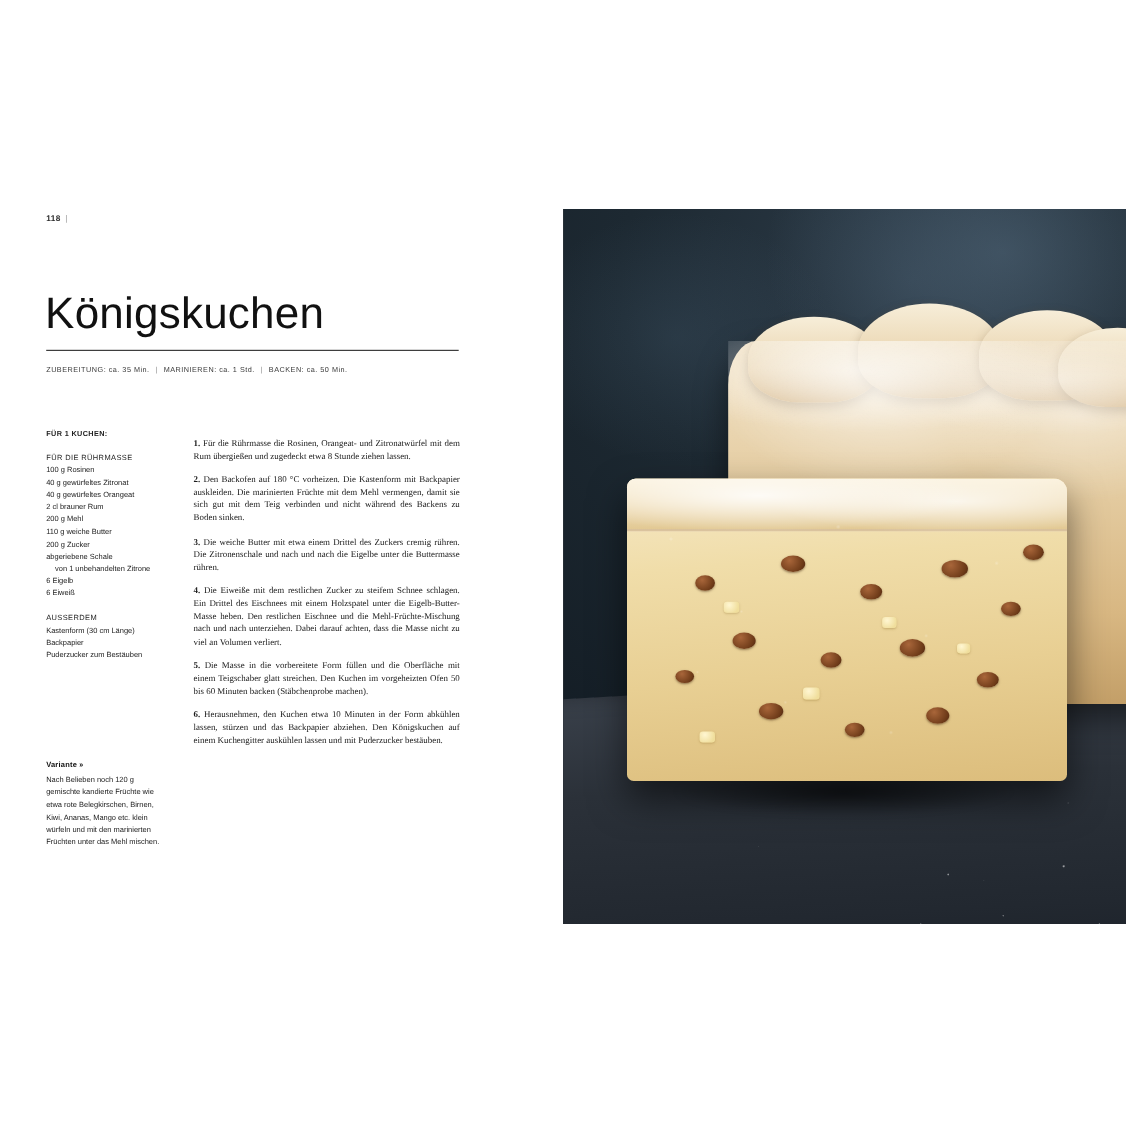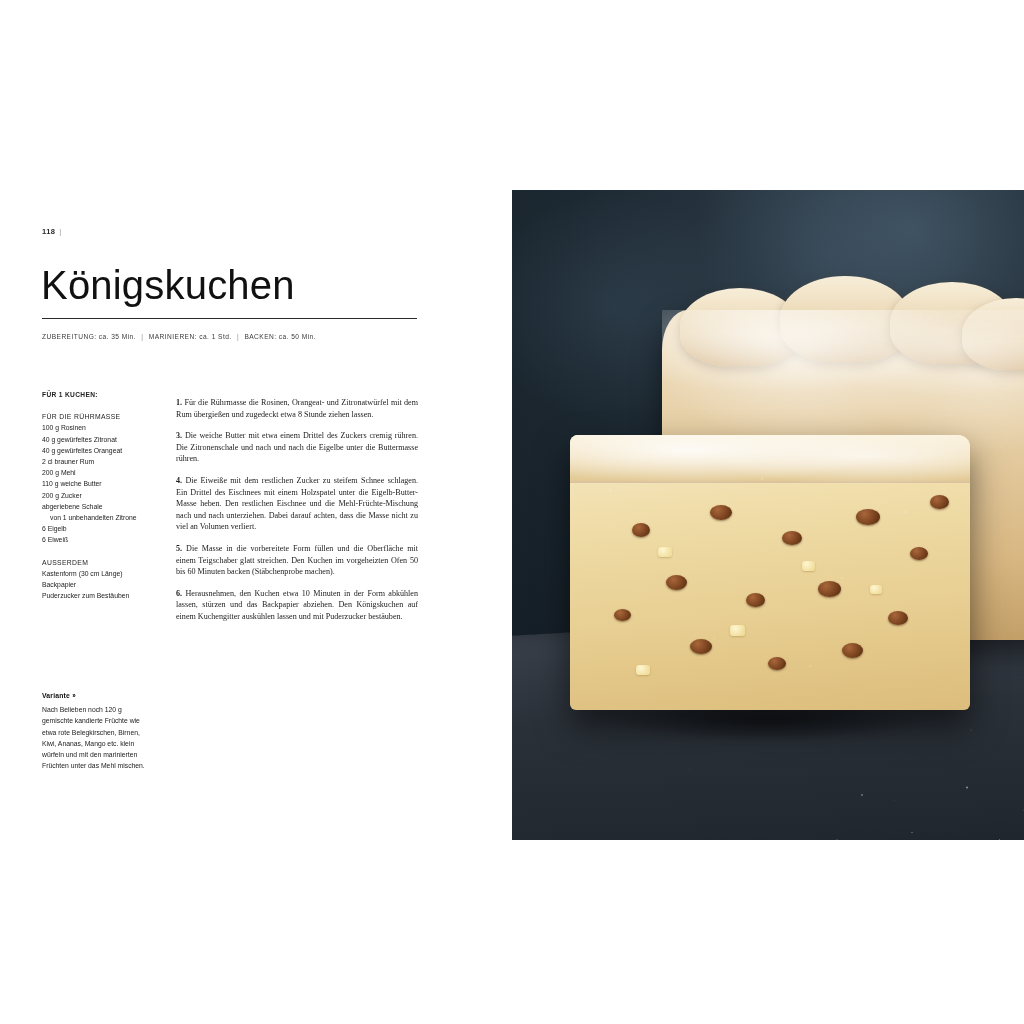--- a/index.html
+++ b/index.html
@@ -20,21 +20,21 @@
   .page {
     position: absolute;
     inset: 0;
     background: #ffffff;
   }
 
   
   .folio {
     position: absolute;
     left: 42px;
-    top: 227px;
+    top: 194px;
     font-size: 7.5px;
     letter-spacing: 0.4px;
     color: #2b2b2b;
     font-weight: bold;
   }
   .folio .rule {
     display: inline-block;
     margin-left: 4px;
     color: #9a9a9a;
     font-weight: normal;
@@ -363,20 +363,24 @@
     </div>
     <div>Nach Belieben noch 120 g gemischte kandierte Früchte wie etwa rote Belegkirschen, Birnen, Kiwi, Ananas, Mango etc. klein würfeln und mit den marinierten Früchten unter das Mehl mischen.</div>
   </div>
 
   <div class="steps">
     <p class="step">
       <span class="num">1.</span>
       <span>Für die Rührmasse die Rosinen, Orangeat- und Zitronatwürfel mit dem Rum übergießen und zugedeckt etwa 8 Stunde ziehen lassen.</span>
     </p>
     <p class="step">
+      <span class="num">2.</span>
+      <span>Den Backofen auf 180 °C vorheizen. Die Kastenform mit Backpapier auskleiden. Die marinierten Früchte mit dem Mehl vermengen, damit sie sich gut mit dem Teig verbinden und nicht während des Backens zu Boden sinken.</span>
+    </p>
+    <p class="step">
       <span class="num">3.</span>
       <span>Die weiche Butter mit etwa einem Drittel des Zuckers cremig rühren. Die Zitronenschale und nach und nach die Eigelbe unter die Buttermasse rühren.</span>
     </p>
     <p class="step">
       <span class="num">4.</span>
       <span>Die Eiweiße mit dem restlichen Zucker zu steifem Schnee schlagen. Ein Drittel des Eischnees mit einem Holzspatel unter die Eigelb-Butter-Masse heben. Den restlichen Eischnee und die Mehl-Früchte-Mischung nach und nach unterziehen. Dabei darauf achten, dass die Masse nicht zu viel an Volumen verliert.</span>
     </p>
     <p class="step">
       <span class="num">5.</span>
       <span>Die Masse in die vorbereitete Form füllen und die Oberfläche mit einem Teigschaber glatt streichen. Den Kuchen im vorgeheizten Ofen 50 bis 60 Minuten backen (Stäbchenprobe machen).</span>

